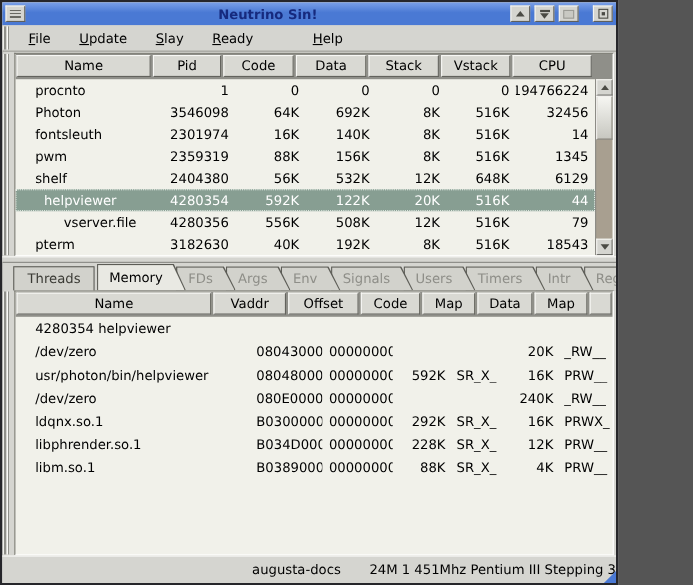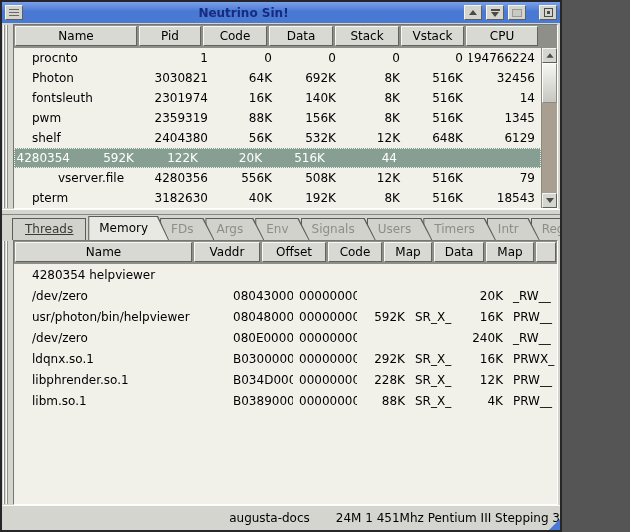--- a/index.html
+++ b/index.html
@@ -89,21 +89,21 @@
 
   
   .panel2 { flex:1; display:flex; flex-direction:column; min-height:0; padding:0 2px 0 0; }
   .tabs-row { flex:0 0 25px; display:flex; align-items:flex-end; padding-left:10px; position:relative; }
   .tab { position:relative; margin-right:-9px; }
   .tab .t-outer { display:block; background:#5c5c56; padding:1px 1px 0 1px;
     clip-path:polygon(0 0, calc(100% - 11px) 0, 100% 100%, 0 100%); }
   .tab .t-inner { display:block; background:#d2d2cc; padding:3px 20px 4px 10px;
     clip-path:polygon(0 0, calc(100% - 11px) 0, 100% 100%, 0 100%);
     color:#8e8e88; font-size:12px; }
-  .tab.rect .t-outer, .tab.rect .t-inner { clip-path:none;text-decoration:underline; }
+  .tab.rect .t-outer, .tab.rect .t-inner { clip-path:none; }
   .tab.rect { margin-right:2px; }
   .tab.rect .t-inner { padding:3px 12px 4px 12px; color:#3a3a34; }
   .tab.active { z-index:30; }
   .tab.active .t-inner { background:#e9e9e3; color:#000; padding-top:4px; padding-bottom:5px; }
   .t1{z-index:11}.t2{z-index:20}.t3{z-index:10}.t4{z-index:9}.t5{z-index:8}.t6{z-index:7}
   .t7{z-index:6}.t8{z-index:5}.t9{z-index:4}.t10{z-index:3}.t11{z-index:2}
 
   
   .m-name { flex:1; }
   .m-vaddr { flex:0 0 66px; text-align:center; }
@@ -146,20 +146,28 @@
       <span class="max-glyph"></span>
     </div>
     <div class="tb-gap"></div>
     <div class="tb-btn">
       <span class="close-glyph">
           <i></i>
         </span>
     </div>
   </div>
 
+  <div class="menubar">
+    <div class="grip"></div>
+    <div class="menu-item"><u>F</u>ile</div>
+    <div class="menu-item"><u>U</u>pdate</div>
+    <div class="menu-item"><u>S</u>lay</div>
+    <div class="menu-item"><u>R</u>eady</div>
+    <div class="menu-item help-offset"><u>H</u>elp</div>
+  </div>
 
   <div class="panel panel1">
     <div class="grip"></div>
     <div class="frame">
       <div class="hrow">
         <div class="hcell c-name">Name</div>
         <div class="hcell c-pid">Pid</div>
         <div class="hcell c-code">Code</div>
         <div class="hcell c-data">Data</div>
         <div class="hcell c-stack">Stack</div>
@@ -173,21 +181,21 @@
             <div class="cell c-name name-cell">procnto</div>
             <div class="cell c-pid num">1</div>
             <div class="cell c-code num">0</div>
             <div class="cell c-data num">0</div>
             <div class="cell c-stack num">0</div>
             <div class="cell c-vstack num">0</div>
             <div class="cell c-cpu num">194766224</div>
           </div>
           <div class="row">
             <div class="cell c-name name-cell">Photon</div>
-            <div class="cell c-pid num">3030821</div>
+            <div class="cell c-pid num">3546098</div>
             <div class="cell c-code num">64K</div>
             <div class="cell c-data num">692K</div>
             <div class="cell c-stack num">8K</div>
             <div class="cell c-vstack num">516K</div>
             <div class="cell c-cpu num">32456</div>
           </div>
           <div class="row">
             <div class="cell c-name name-cell">fontsleuth</div>
             <div class="cell c-pid num">2301974</div>
             <div class="cell c-code num">16K</div>
@@ -208,20 +216,21 @@
           <div class="row">
             <div class="cell c-name name-cell">shelf</div>
             <div class="cell c-pid num">2404380</div>
             <div class="cell c-code num">56K</div>
             <div class="cell c-data num">532K</div>
             <div class="cell c-stack num">12K</div>
             <div class="cell c-vstack num">648K</div>
             <div class="cell c-cpu num">6129</div>
           </div>
           <div class="row selected">
+            <div class="cell c-name name-cell ind1">helpviewer</div>
             <div class="cell c-pid num">4280354</div>
             <div class="cell c-code num">592K</div>
             <div class="cell c-data num">122K</div>
             <div class="cell c-stack num">20K</div>
             <div class="cell c-vstack num">516K</div>
             <div class="cell c-cpu num">44</div>
           </div>
           <div class="row">
             <div class="cell c-name name-cell ind2">vserver.file</div>
             <div class="cell c-pid num">4280356</div>

